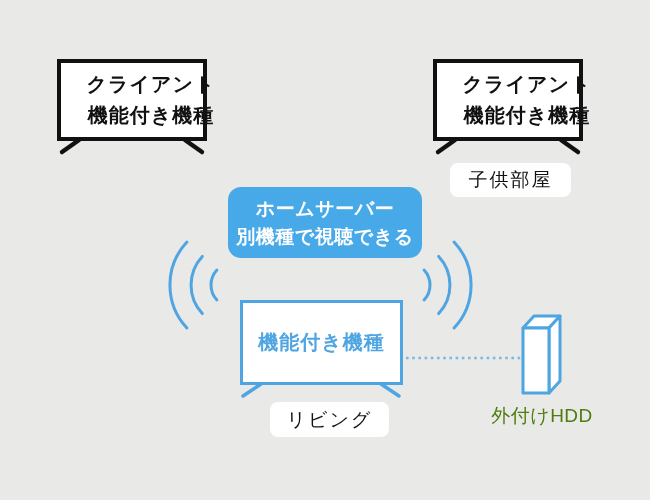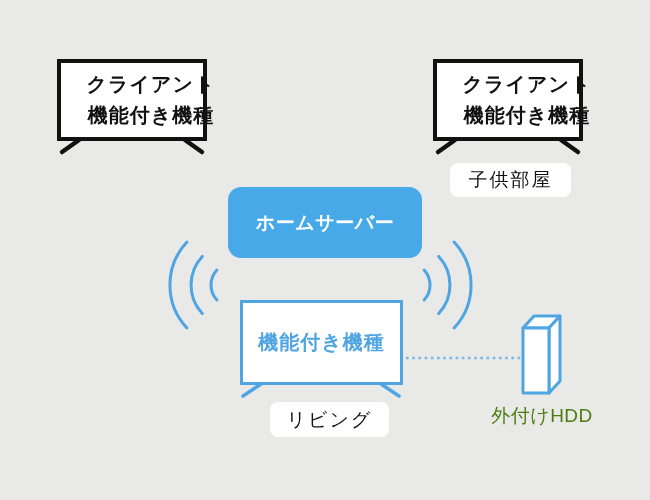--- a/index.html
+++ b/index.html
@@ -139,20 +139,21 @@
   <div class="tv-screen client" id="tv-kids">
     <div class="tv-line">クライアント</div>
     <div class="tv-line">機能付き機種</div>
   </div>
   <div class="room-label" id="label-kids">
     <span>子供部屋</span>
   </div>
 
   <div class="callout">
     <div class="callout-line">ホームサーバー</div>
+    <div class="callout-line">別機種で視聴できる</div>
   </div>
 
   <div class="tv-screen server" id="tv-server">
     <div class="tv-line">機能付き機種</div>
   </div>
   <div class="room-label" id="label-living">
     <span>リビング</span>
   </div>
 
   <div class="hdd-label">

